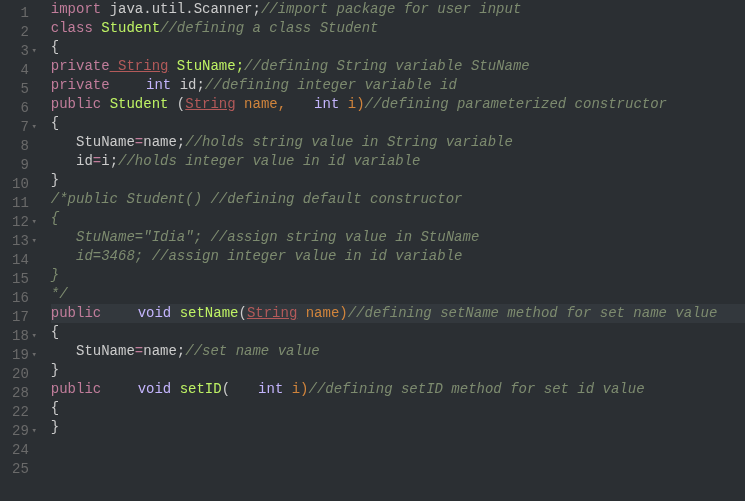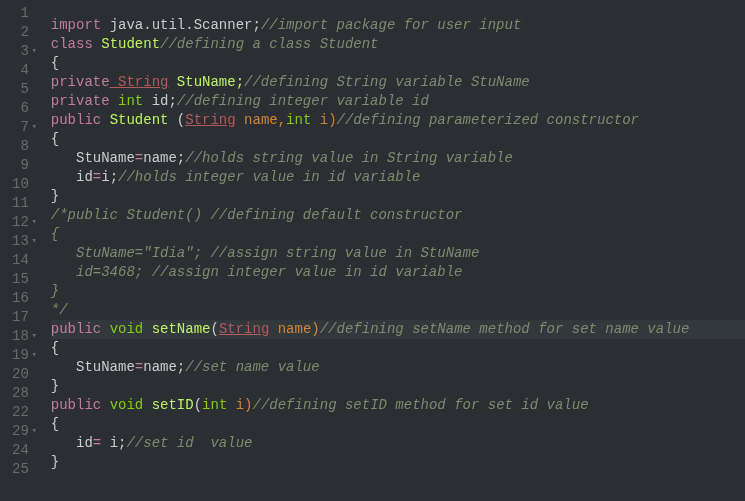--- a/index.html
+++ b/index.html
@@ -33,38 +33,38 @@
     position: relative;
   }
   .fold-marker {
     position: absolute;
     right: -8px;
     top: 0;
     font-size: 9px;
     color: #6a6a6a;
   }
   .code {
-    padding: 16px 0 0 14px;
+    padding: 0 0 0 14px;
     flex: 1;
     font-style: normal;
     overflow: hidden;
   }
   .code-line {
     height: 19px;
     line-height: 19px;
     white-space: pre;
   }
   .kw { color: #c17d9b; }           
   .type { color: #b35a5a; text-decoration: underline; }          
   .cls { color: #bef264; }           
   .cmt { color: #7d8b6f; font-style: italic; } 
   .punc { color: #cccccc; }
   .ident { color: #cccccc; }
   .param { color: #d0843c; }
-  .kw2 { color: #84cc16; }
+  .kw2 { color: #c4b5fd; margin-left: 28px; }
   .active-line { background: #33383d; }
 </style>
 </head>
 <body>
 
 <div class="editor">
   <div class="gutter">
     <div class="gutter-line"><span>1</span></div>
     <div class="gutter-line"><span>2</span></div>
     <div class="gutter-line"><span>3</span><span class="fold-marker">▾</span></div>
@@ -108,16 +108,15 @@
     <div class="code-line"><span class="cmt">   StuName="Idia"; //assign string value in StuName</span></div>
     <div class="code-line"><span class="cmt">   id=3468; //assign integer value in id variable</span></div>
     <div class="code-line"><span class="cmt">}</span></div>
     <div class="code-line"><span class="cmt">*/</span></div>
     <div class="code-line active-line"><span class="kw">public</span><span class="kw2"> void</span><span class="cls"> setName</span><span class="punc">(</span><span class="type">String</span><span class="param"> name)</span><span class="cmt">//defining setName method for set name value</span></div>
     <div class="code-line"><span class="punc">{</span></div>
     <div class="code-line"><span class="ident">   StuName</span><span class="kw">=</span><span class="ident">name;</span><span class="cmt">//set name value</span></div>
     <div class="code-line"><span class="punc">}</span></div>
     <div class="code-line"><span class="kw">public</span><span class="kw2"> void</span><span class="cls"> setID</span><span class="punc">(</span><span class="kw2">int</span><span class="param"> i)</span><span class="cmt">//defining setID method for set id value</span></div>
     <div class="code-line"><span class="punc">{</span></div>
-    <div class="code-line"><span class="ident">   id</span><span class="kw">=</span><span class="ident"> i;</span><span class="cmt">//set id  value</span></div>
     <div class="code-line"><span class="punc">}</span></div>
   </div>
 </div>
 
 </body></html>

